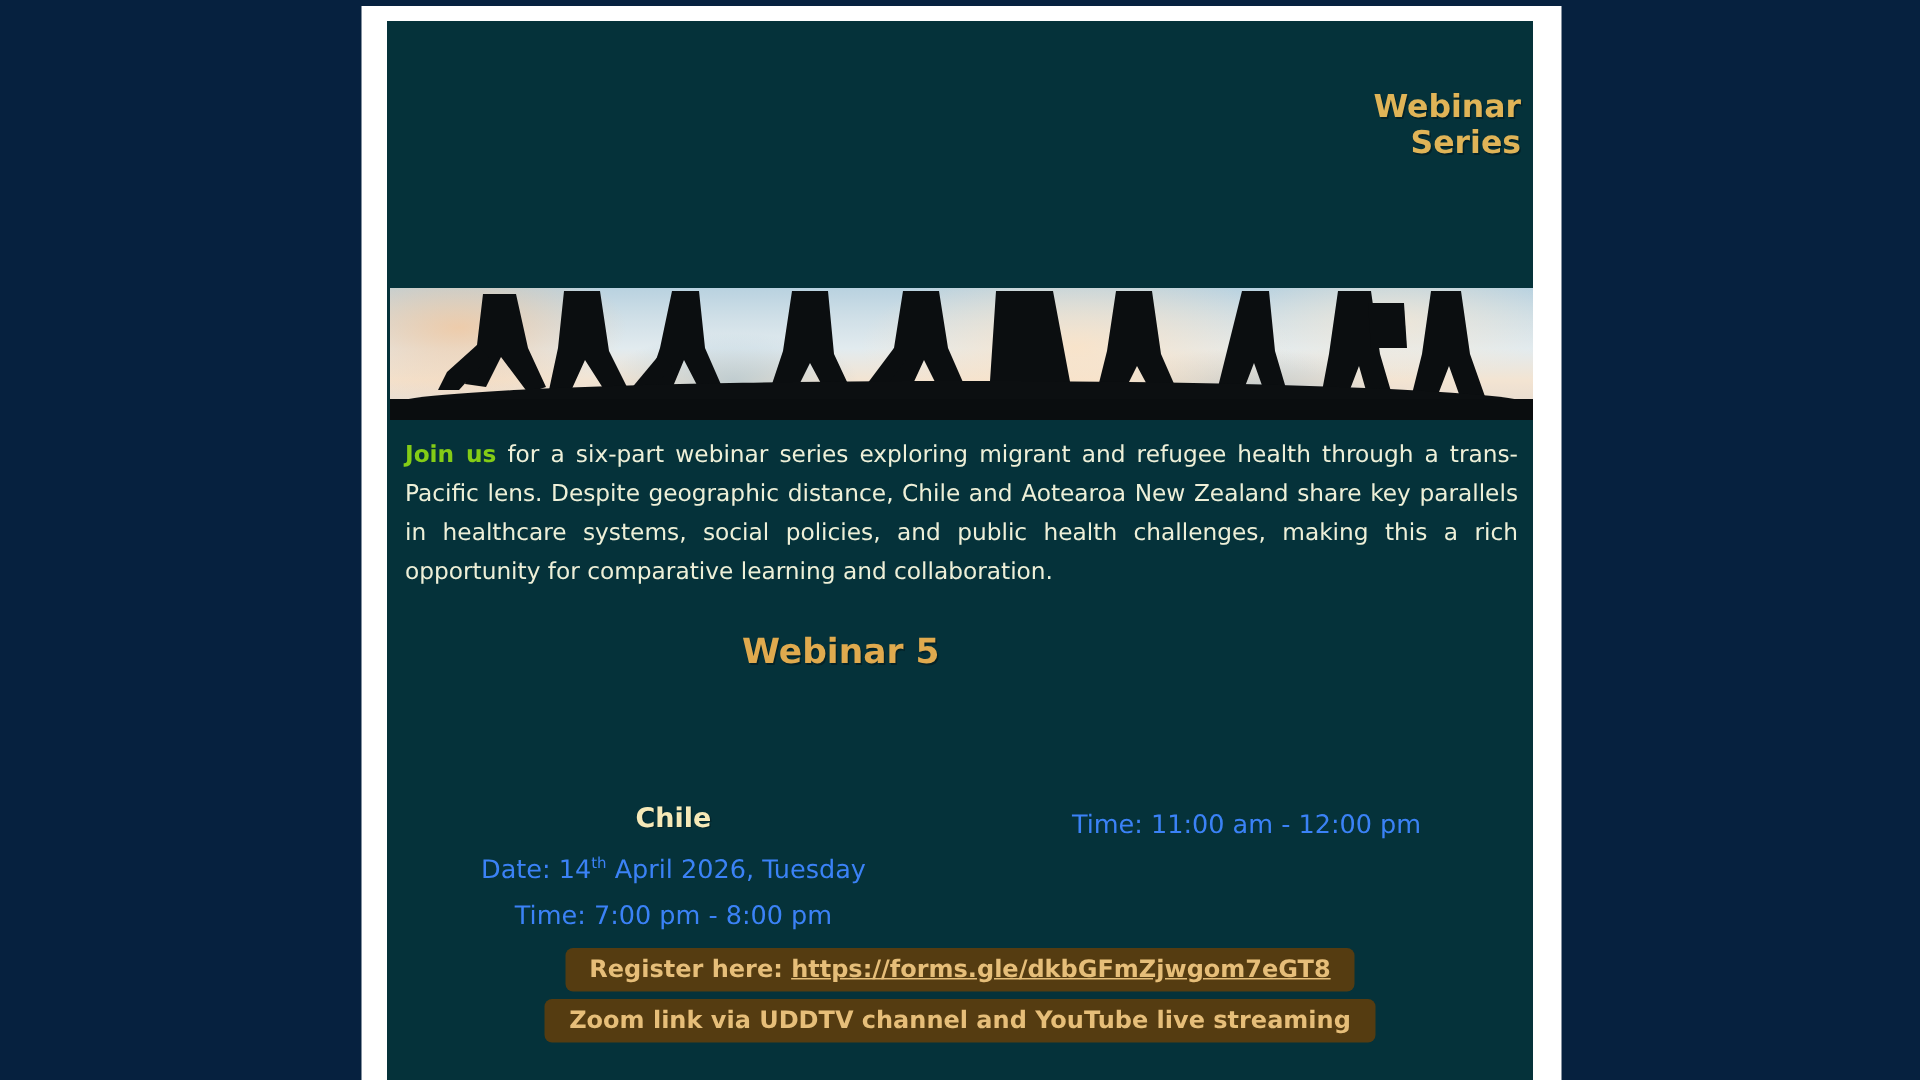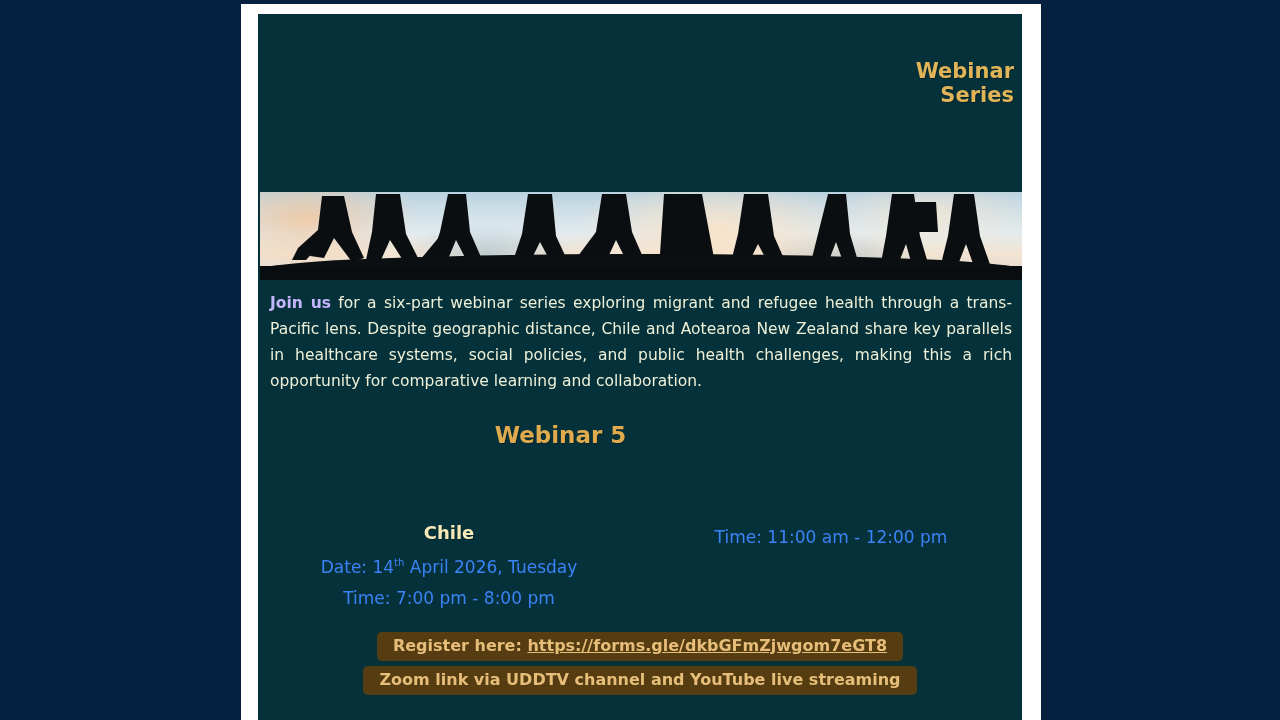--- a/index.html
+++ b/index.html
@@ -148,21 +148,21 @@
     position: absolute;
     left: 12px;
     top: 276px;
     width: 742px;
     font-family: "DejaVu Sans", sans-serif;
     font-size: 15.5px;
     line-height: 26px;
     color: #eef0d8;
     text-align: justify;
   }
-  .intro b { color: #c4b5fd; }
+  .intro b { color: #84cc16; }
 
   
   .webinar-number {
     position: absolute;
     left: 0;
     top: 408px;
     width: 605px;
     text-align: center;
     font-family: "DejaVu Sans", sans-serif;
     font-weight: bold;
@@ -184,21 +184,21 @@
     font-size: 16.5px;
     line-height: 26px;
     color: #fbeec2;
     text-shadow: 1px 1px 0 rgba(0,0,0,0.25);
   }
 
   
   .locations {
     position: absolute;
     left: 0;
-    top: 508px;
+    top: 521px;
     width: 764px;
     display: flex;
   }
   .loc-col {
     flex: 1 1 50%;
     text-align: center;
   }
   .loc-name {
     font-family: "DejaVu Sans", sans-serif;
     font-weight: bold;

